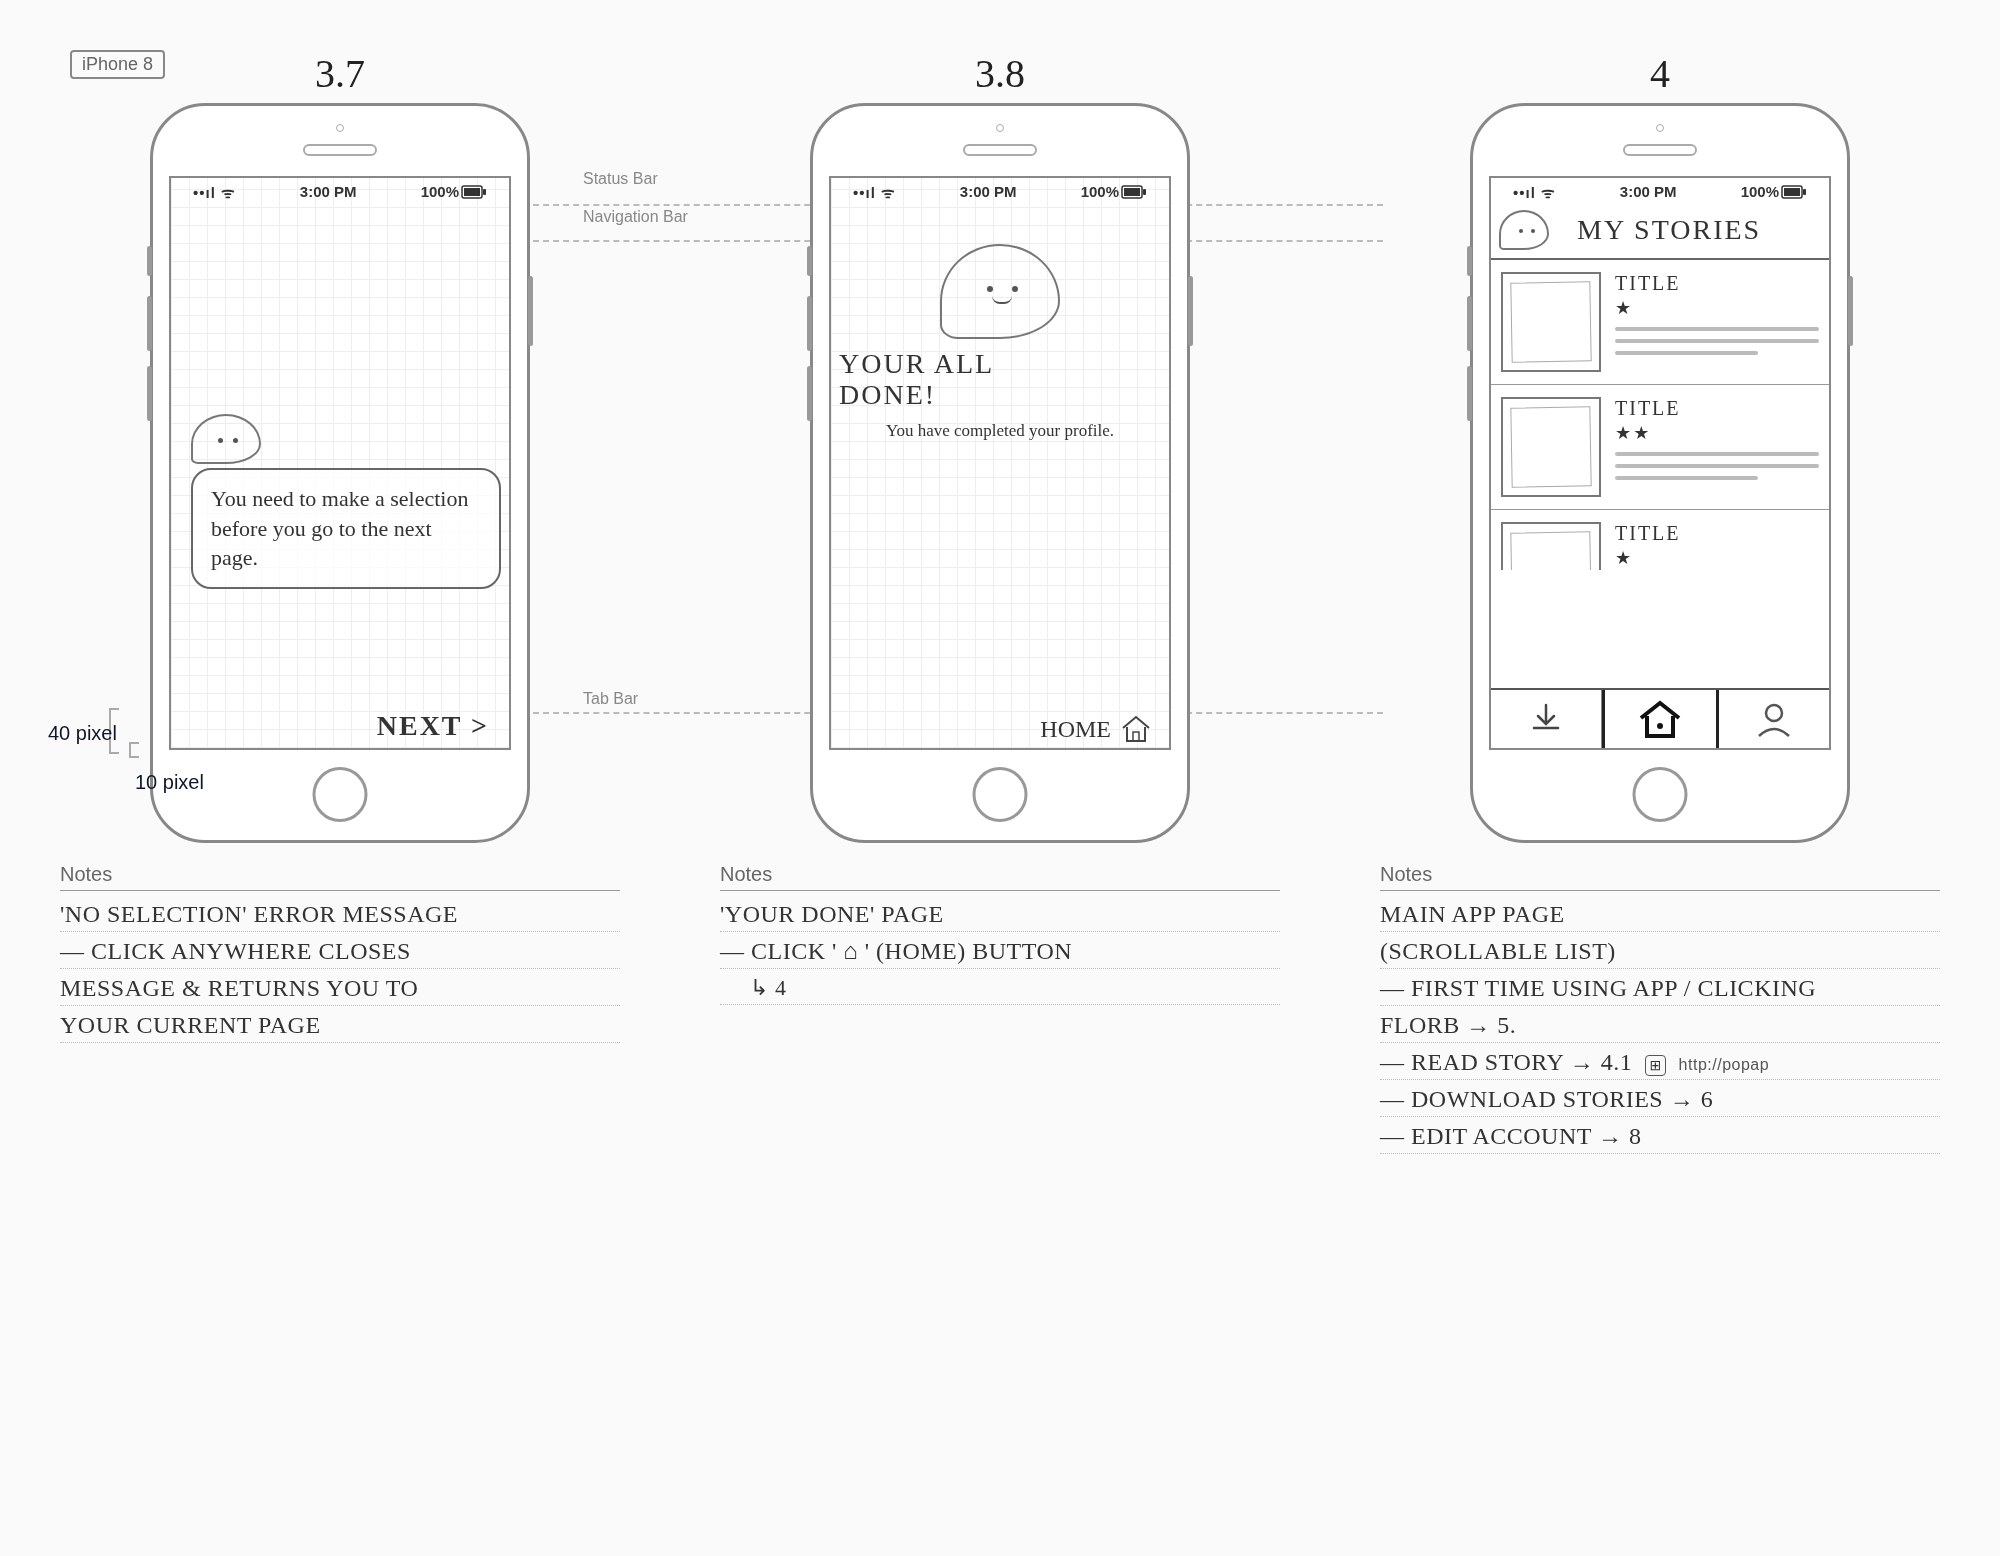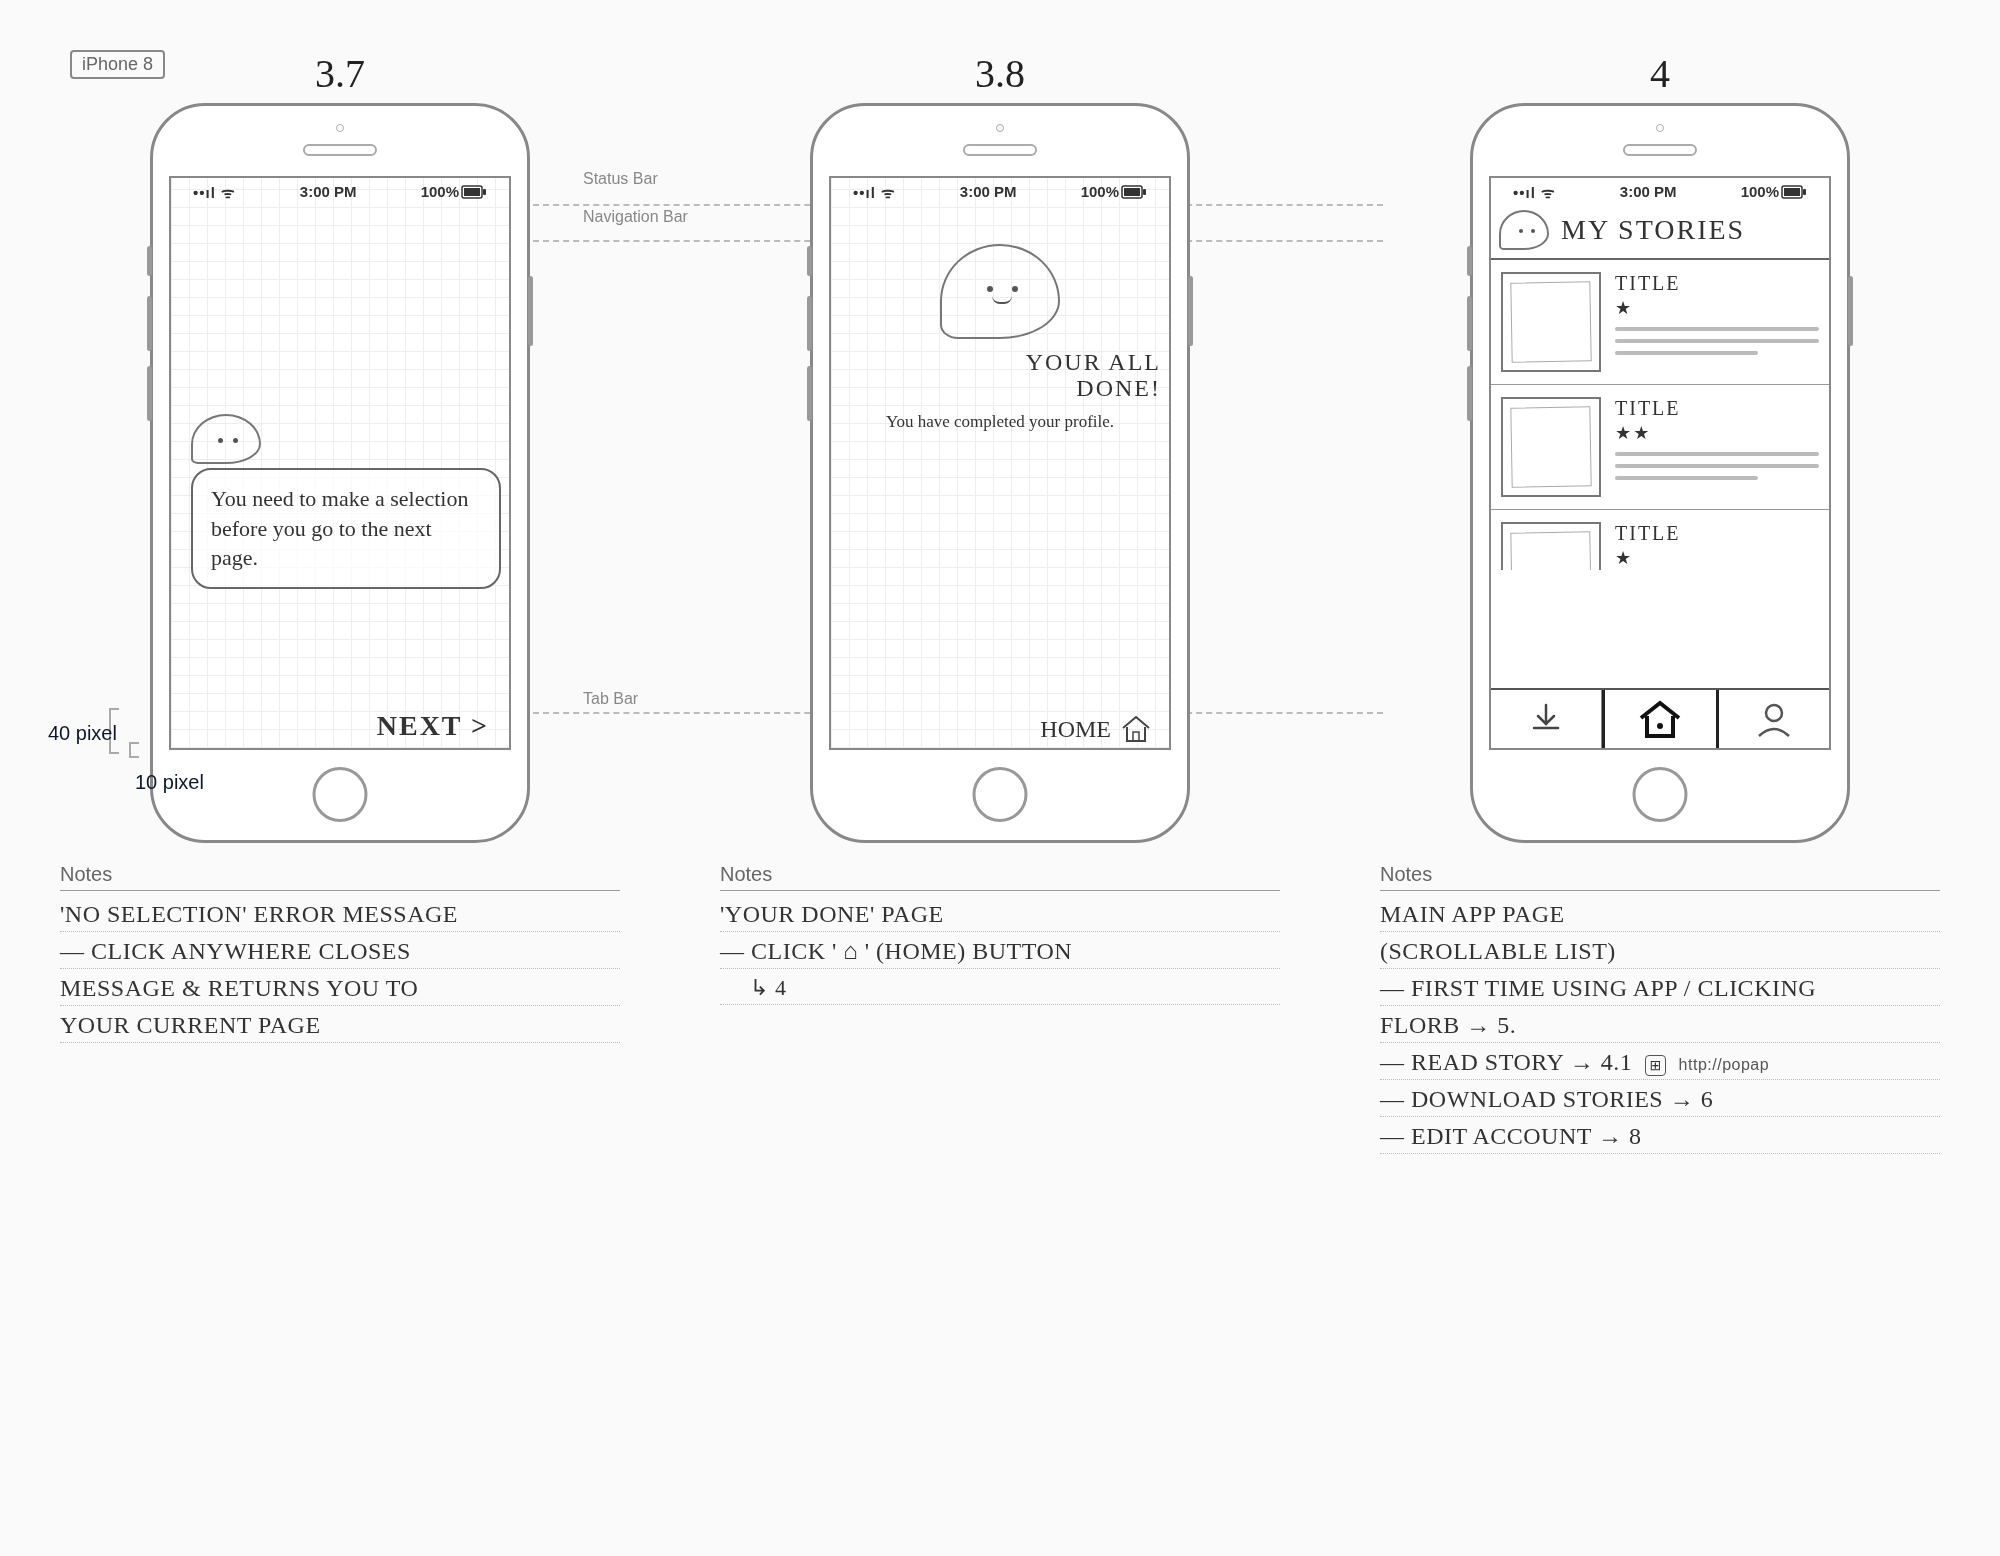--- a/index.html
+++ b/index.html
@@ -151,26 +151,26 @@
   }
   .big-florb:before, .big-florb:after{
     content:""; position:absolute; width:6px; height:6px; background:#555; border-radius:50%;
     top:40px;
   }
   .big-florb:before{left:45px;} .big-florb:after{left:70px;}
   .big-florb .smile{
     position:absolute; width:20px; height:8px; border-bottom:2px solid #555;
     border-radius:0 0 12px 12px; top:50px; left:50px;
   }
-  .done-h { font-size:24px; text-align:right; letter-spacing:2px; line-height:1.1;}
+  .done-h { font-size:28px; text-align:left; letter-spacing:2px; line-height:1.1;}
   .done-sub { font-size:17px; text-align:center; margin-top:10px;}
   .home-row { position:absolute; bottom:4px; right:16px; font-size:24px; display:flex; align-items:center; gap:8px;}
 
   
-  .hdr4 { display:flex; align-items:center; gap:12px; padding:4px 8px 8px; border-bottom:2px solid #666;}
+  .hdr4 { display:flex; align-items:center; gap:28px; padding:4px 8px 8px; border-bottom:2px solid #666;}
   .hdr4 .florb{ width:50px; height:40px; }
   .hdr4 .florb:before,.hdr4 .florb:after{ top:17px; width:4px; height:4px;}
   .hdr4 .florb:before{left:18px;} .hdr4 .florb:after{left:30px;}
   .hdr4-title{ font-size:28px; letter-spacing:2px;}
   .story{
     display:flex; gap:14px; padding:12px 10px; border-bottom:1.5px solid #999;
   }
   .thumb{
     width:100px; height:100px; border:2px solid #777; background:rgba(255,255,255,.6);
     position:relative;

